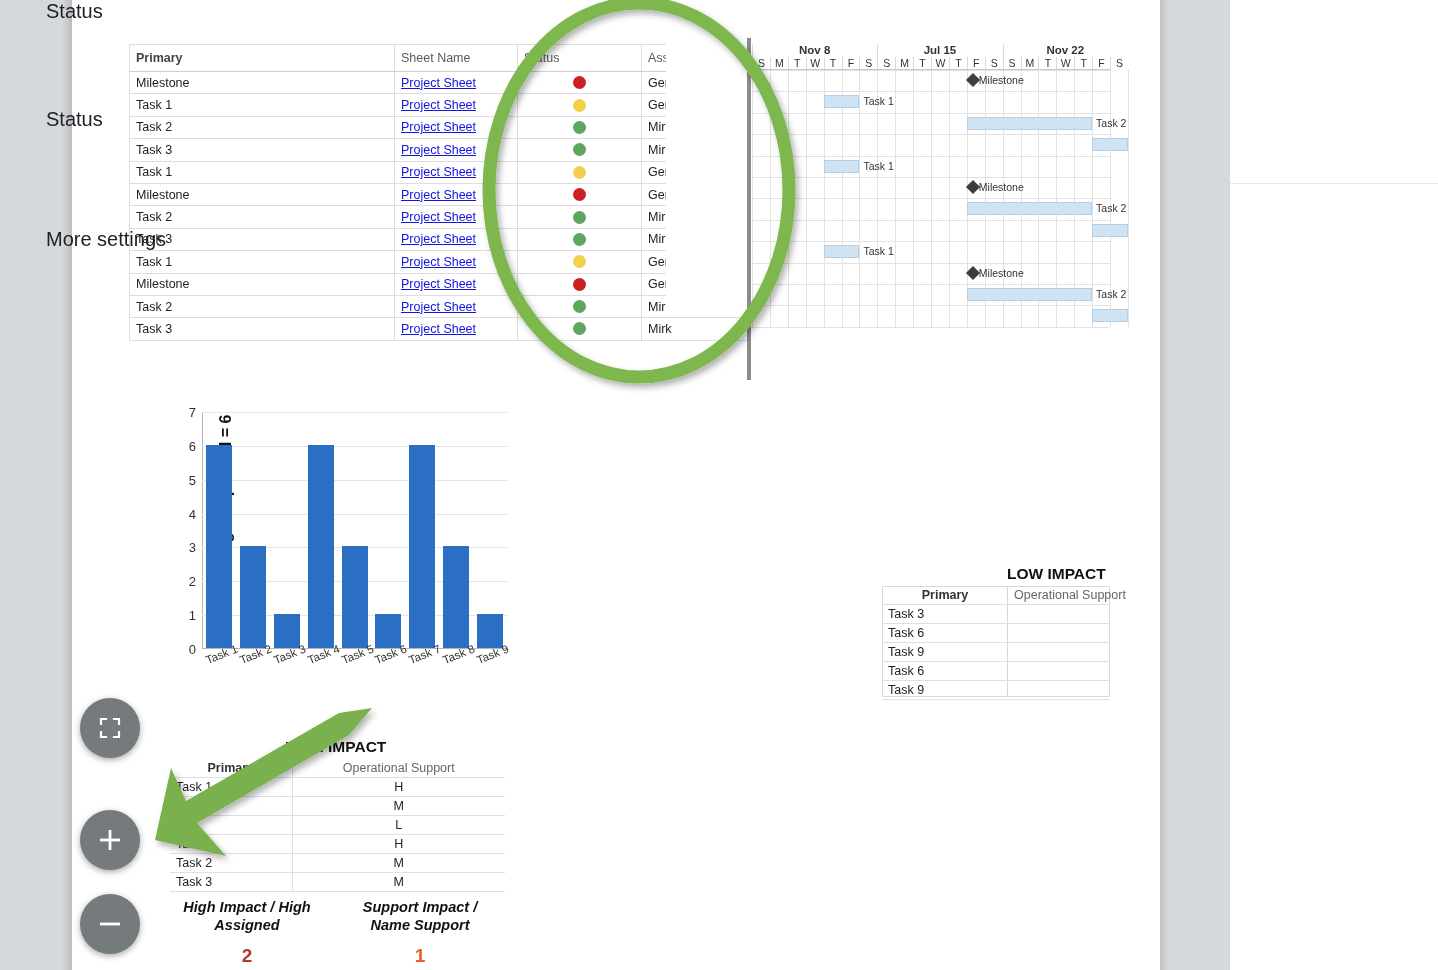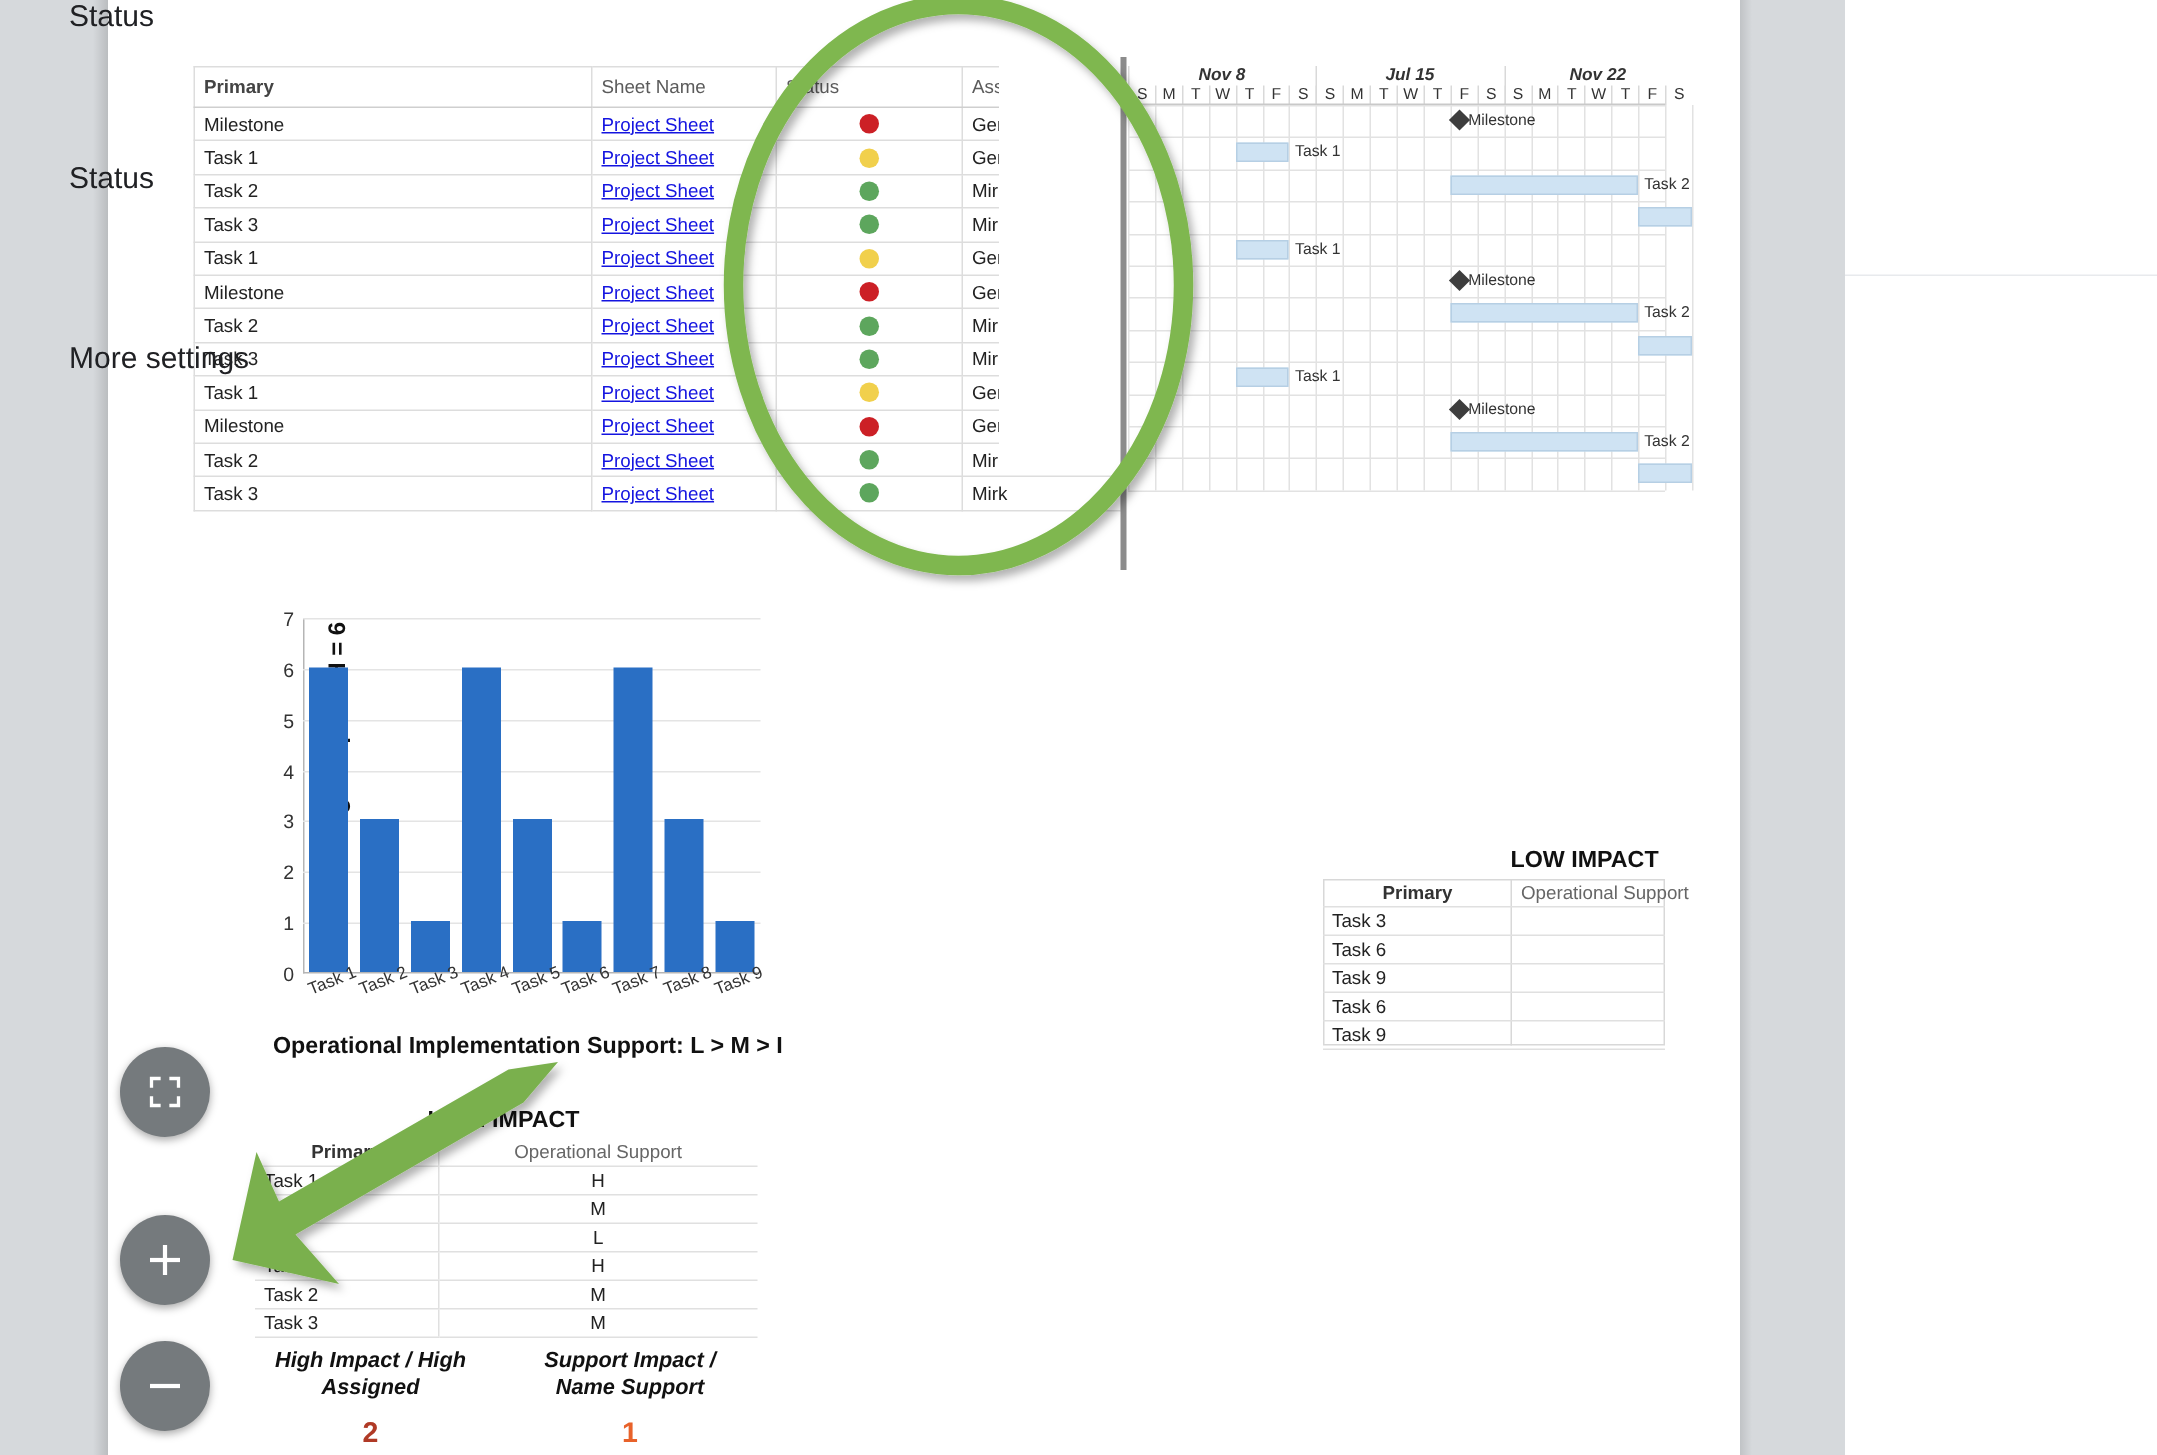--- a/index.html
+++ b/index.html
@@ -62,21 +62,21 @@
   
   .splitter{
     position:absolute;left:747px;top:38px;width:4px;height:342px;background:#8c8c8c;
   }
 
   
   .gantt{position:absolute;left:752px;top:44px;width:358px;height:283px;}
   .gantt-head{position:relative;height:26px;}
   .gantt-week{
     position:absolute;top:0;height:13px;line-height:13px;text-align:center;
-    font-size:11.5px;color:#333;font-weight:bold;font-style:italic;
+    font-size:11.5px;color:#333;font-weight:bold;
   }
   .gantt-wsep{position:absolute;top:0;width:1px;height:26px;background:#d9d9d9;}
   .gantt-day{
     position:absolute;top:13px;height:13px;line-height:13px;width:17.9px;
     text-align:center;font-size:10.5px;color:#333;
     border-left:1px solid #d9d9d9;box-sizing:border-box;
   }
   .gantt-headline{position:absolute;left:0;top:25px;width:358px;height:1px;background:#c9c9c9;}
   .gantt-body{position:absolute;left:0;top:26px;width:358px;height:257px;}
   .gline-v{position:absolute;top:0;width:1px;height:257px;background:#e2e2e2;}
@@ -431,21 +431,20 @@
         <div class="bc-xlab" style="left: 171.444px; top: 243px;">Task 6</div>
         <div class="bc-bar" style="left: 207.278px; height: 203.143px; background: rgb(42, 111, 196);"></div>
         <div class="bc-xlab" style="left: 205.333px; top: 243px;">Task 7</div>
         <div class="bc-bar" style="left: 241.167px; height: 101.571px; background: rgb(42, 111, 196);"></div>
         <div class="bc-xlab" style="left: 239.222px; top: 243px;">Task 8</div>
         <div class="bc-bar" style="left: 275.056px; height: 33.8571px; background: rgb(42, 111, 196);"></div>
         <div class="bc-xlab" style="left: 273.111px; top: 243px;">Task 9</div>
       </div>
   </div>
 
-  <div class="op-caption">Operational Implementation Support: L &gt; M &gt; I</div>
   <div class="hi-title">HIGH IMPACT</div>
   <div class="lo-title">LOW IMPACT</div>
 
   <table class="itable hi-table">
     <colgroup>
         <col class="hi-c1">
         <col class="hi-c2">
       </colgroup>
     <thead>
       <tr>

